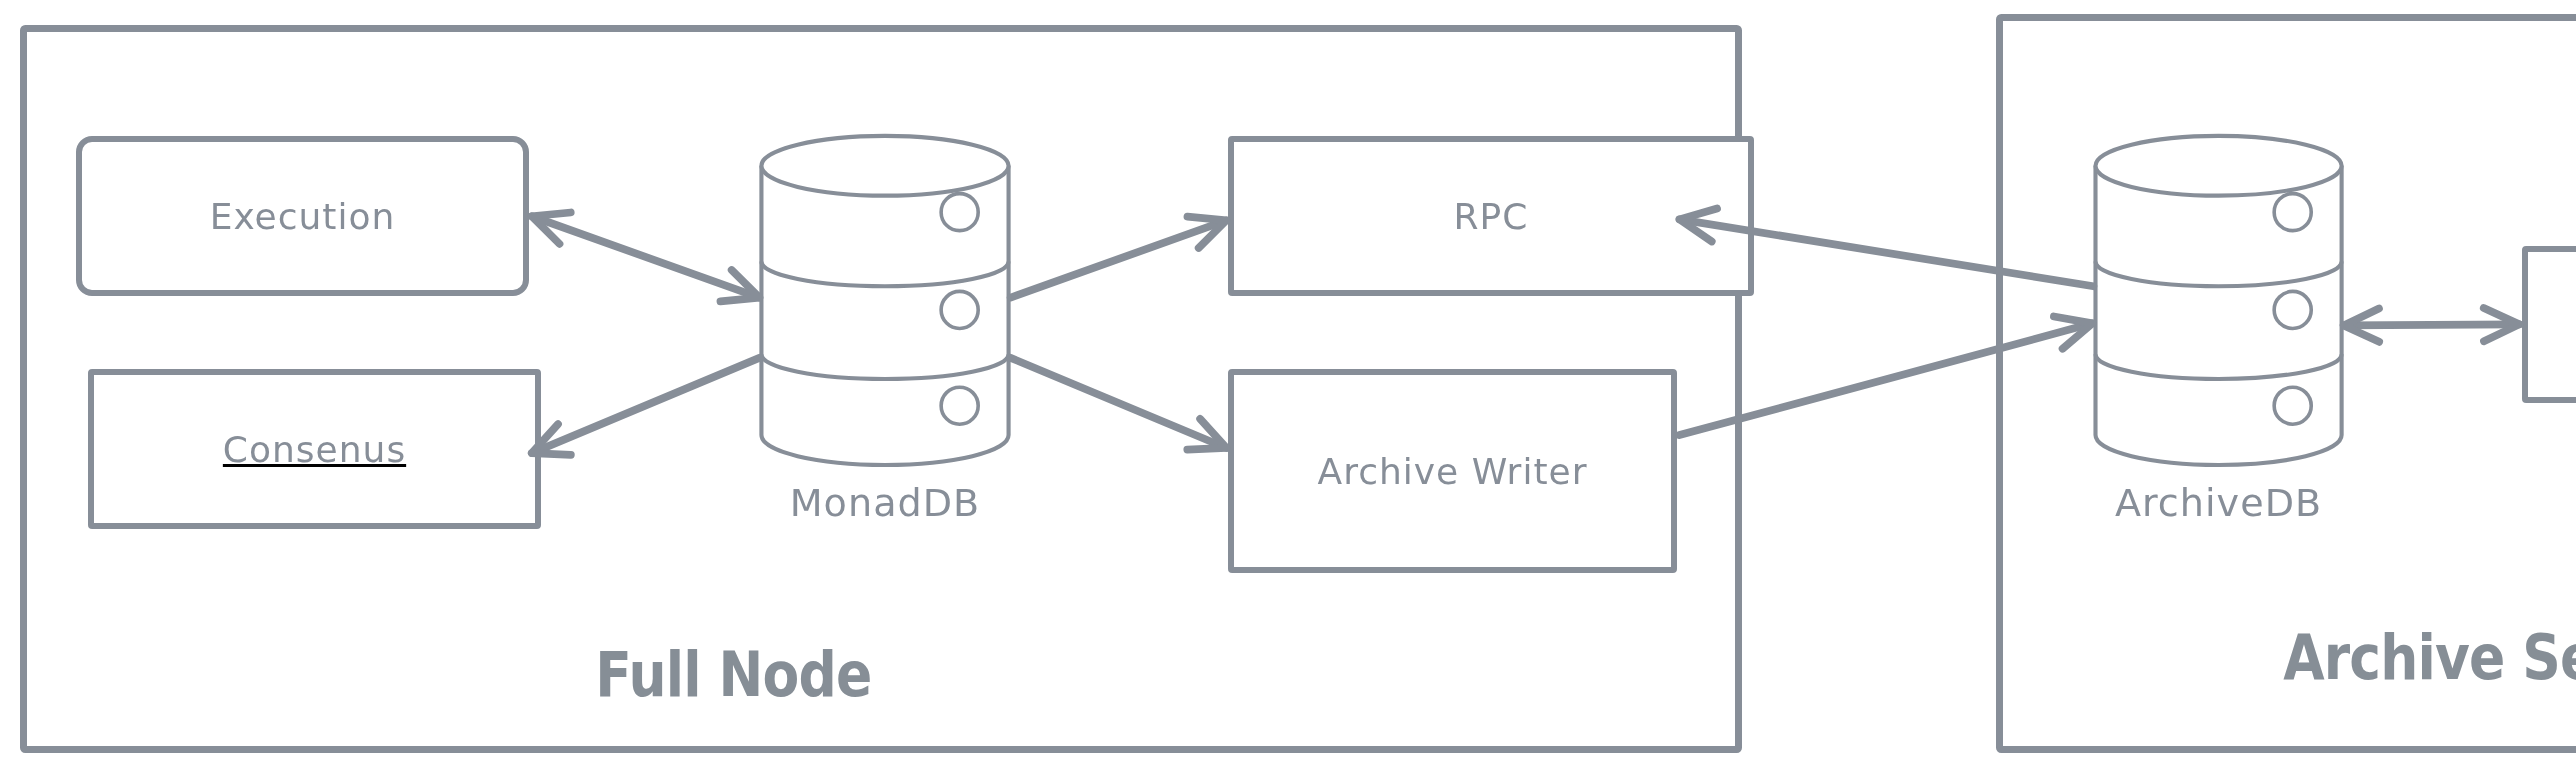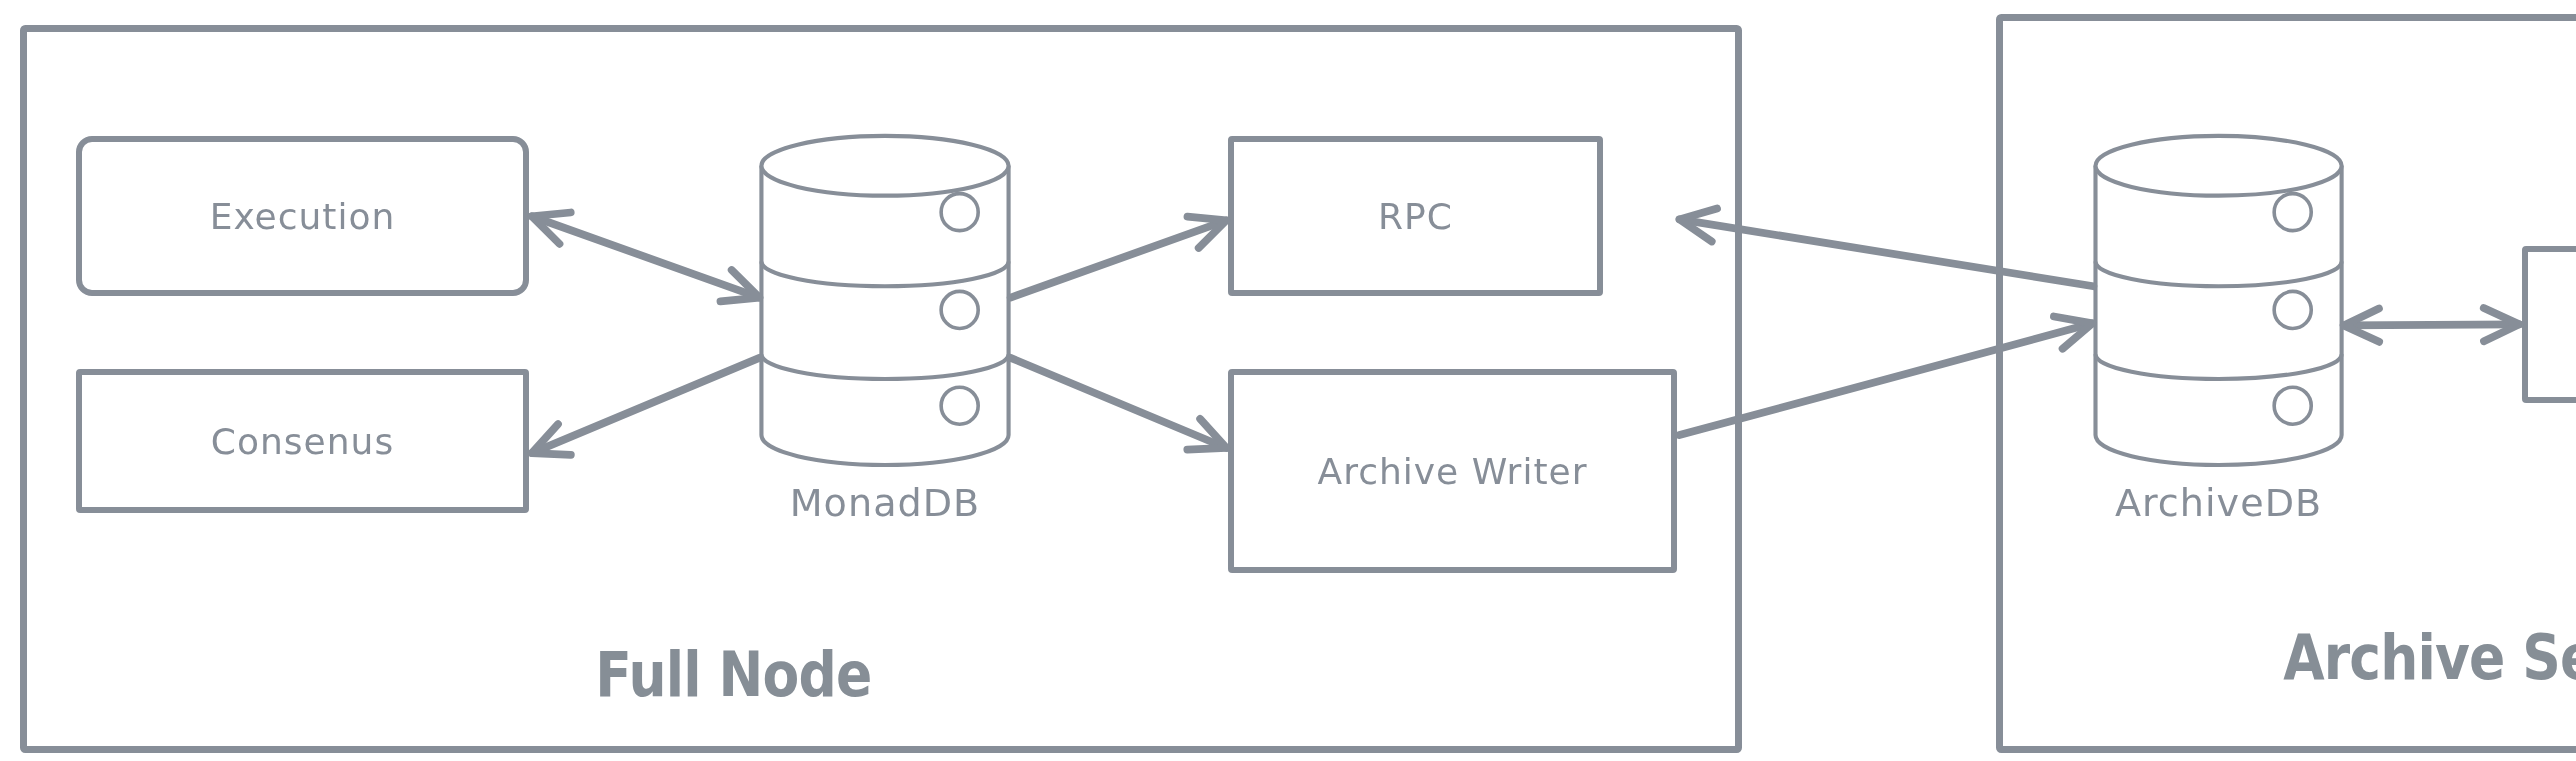--- a/index.html
+++ b/index.html
@@ -70,24 +70,24 @@
   <div class="title" style="left:571px;top:641px;width:618px;">
     <span>Full Node</span>
   </div>
   <div class="title" style="left:2245px;top:624px;width:618px;">
     <span>Archive Server</span>
   </div>
 
   <div class="node" style="left:76px;top:136px;width:453px;height:160px;border-radius:16px;">
     <span>Execution</span>
   </div>
-  <div class="node" style="left:76px;top:369px;width:453px;height:144px;">
+  <div class="node" style="left:88px;top:369px;width:453px;height:160px;text-decoration:underline;">
     <span>Consenus</span>
   </div>
-  <div class="node" style="left:1228px;top:136px;width:375px;height:160px;align-items:center;">
+  <div class="node" style="left:1228px;top:136px;width:526px;height:160px;align-items:center;">
     <span>RPC</span>
   </div>
   <div class="node" style="left:1228px;top:369px;width:449px;height:204px;">
     <span>Archive Writer</span>
   </div>
   <div class="node" style="left:2522px;top:246px;width:446px;height:157px;">
     
   </div>
 
   <svg class="layer" viewBox="0 0 5953 1478">

